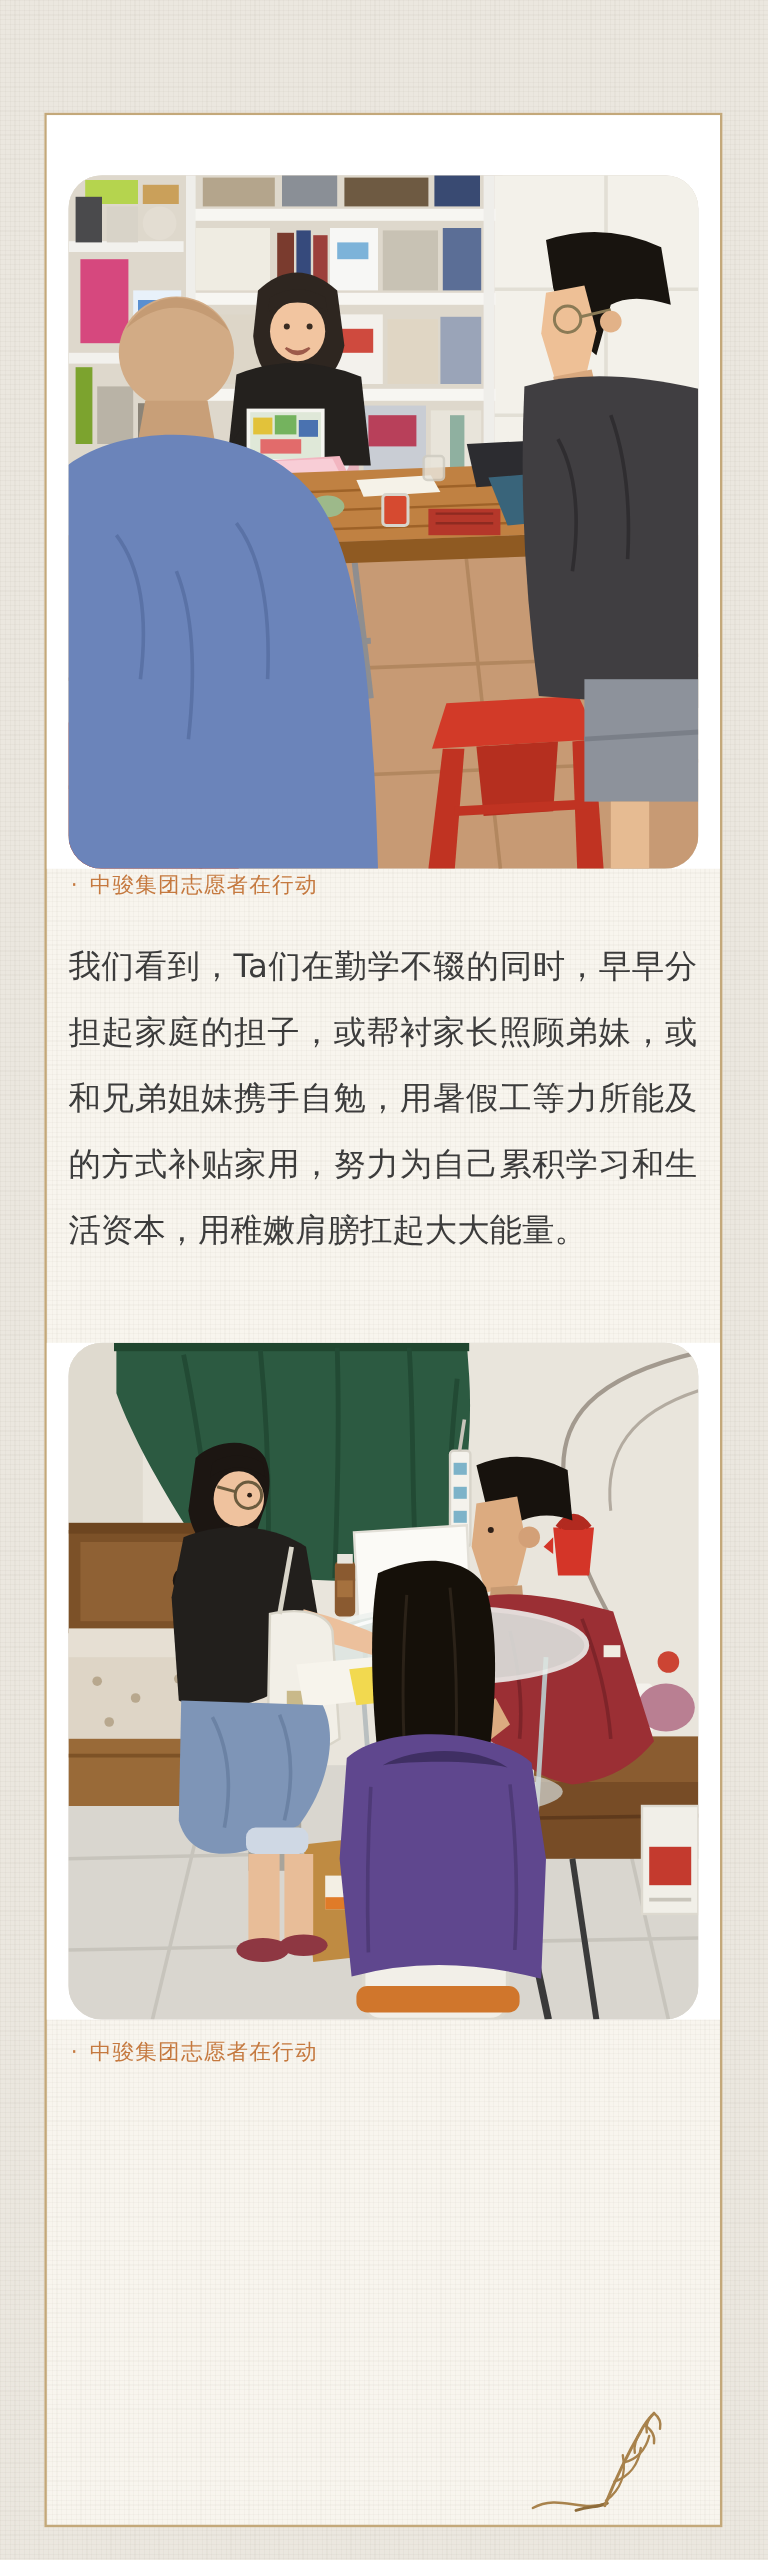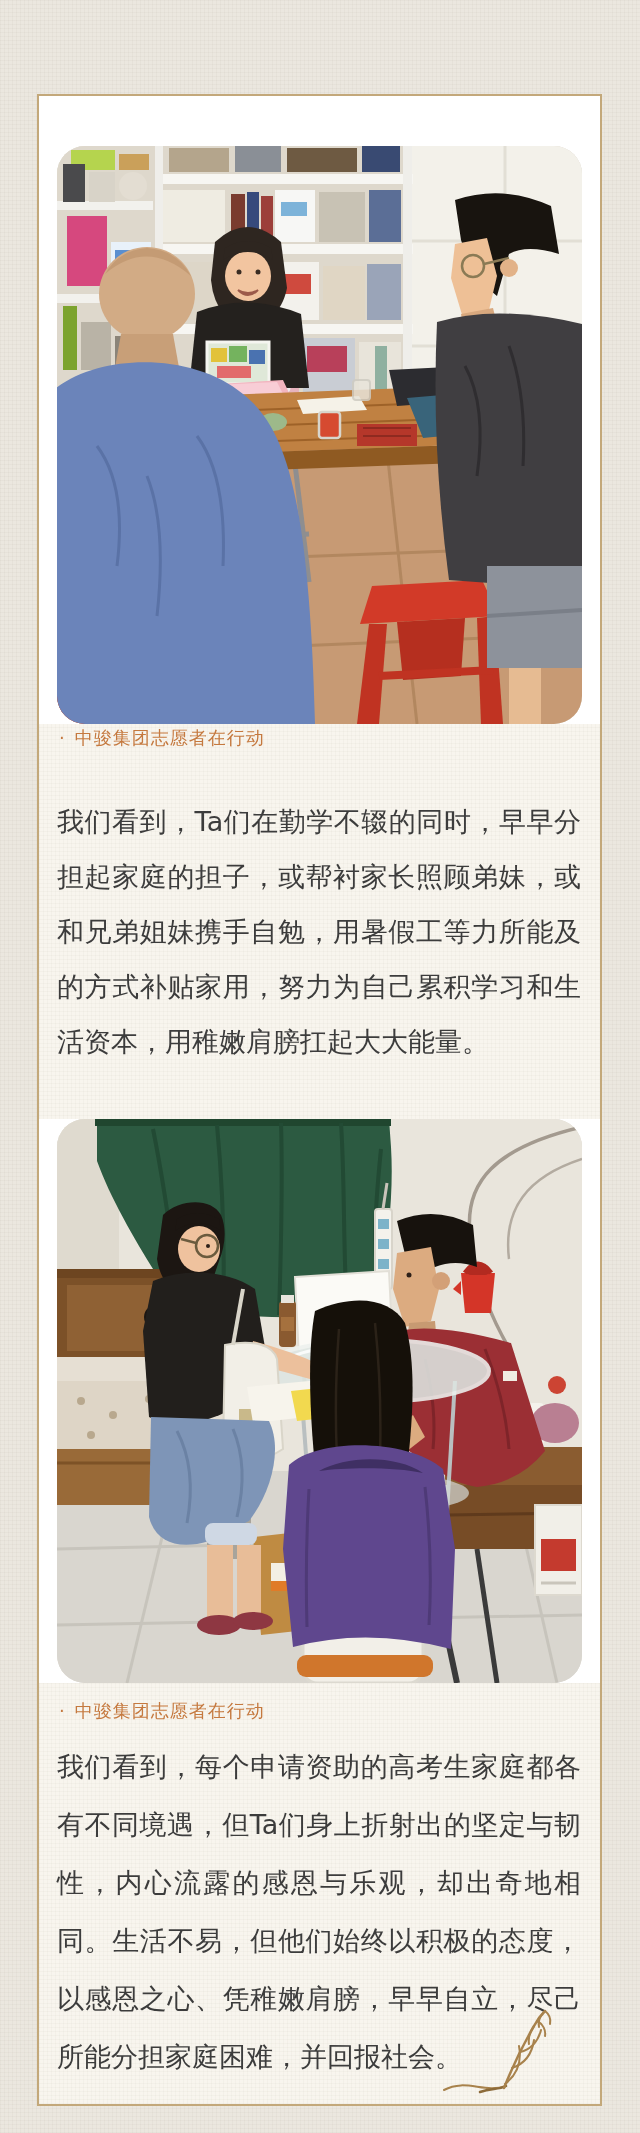--- a/index.html
+++ b/index.html
@@ -36,21 +36,21 @@
     font-size:18px;line-height:22px;color:#c5793f;letter-spacing:1px;
     white-space:nowrap;
   }
   .caption-1{top:631px;}
   .caption-2{top:1604px;}
   .caption .marker{margin-right:9px;}
   .para{
     position:absolute;left:18px;width:524px;margin:0;
     font-size:27px;color:#3c3c3c;text-align:justify;
   }
-  .para-1{top:698px;line-height:55px;}
+  .para-1{top:682px;line-height:55px;}
   .para-2{top:1642px;line-height:58px;}
   .wheat{position:absolute;right:40px;top:1910px;width:120px;height:94px;}
 </style>
 </head>
 <body>
 
 <div class="frame">
 
   <div class="photo-panel panel-1"></div>
 
@@ -435,21 +435,20 @@
         </g>
         <path d="M262 352 C 290 336 340 336 366 354 C 340 348 290 348 262 352 Z" fill="#3f2f63"></path>
       </g>
     </svg>
   </figure>
 
   <div class="caption caption-2">
     <span class="marker">·</span><span>中骏集团志愿者在行动</span>
   </div>
 
-  <p class="para para-2">我们看到，每个申请资助的高考生家庭都各有不同境遇，但Ta们身上折射出的坚定与韧性，内心流露的感恩与乐观，却出奇地相同。生活不易，但他们始终以积极的态度，以感恩之心、凭稚嫩肩膀，早早自立，尽己所能分担家庭困难，并回报社会。</p>
 
   <svg class="wheat" viewBox="0 0 120 94" aria-hidden="true">
     <g fill="none" stroke="#a8824c" stroke-width="2" stroke-linecap="round">
       <path d="M4 84 C 26 72, 44 88, 66 80"></path>
       <path d="M40 86 C 52 82, 58 84, 66 80" stroke="#8d6b3a" stroke-width="2.5"></path>
       <path d="M64 82 C 72 62, 80 44, 94 20 C 97 14, 101 9, 105 5" stroke-width="2.5"></path>
       <path d="M65 78 C 78 68, 82 56, 79 40"></path>
       <path d="M72 62 C 84 58, 92 48, 94 34"></path>
       <path d="M80 46 C 90 44, 98 36, 101 24"></path>
       <path d="M94 20 C 90 26, 88 32, 89 38"></path>

